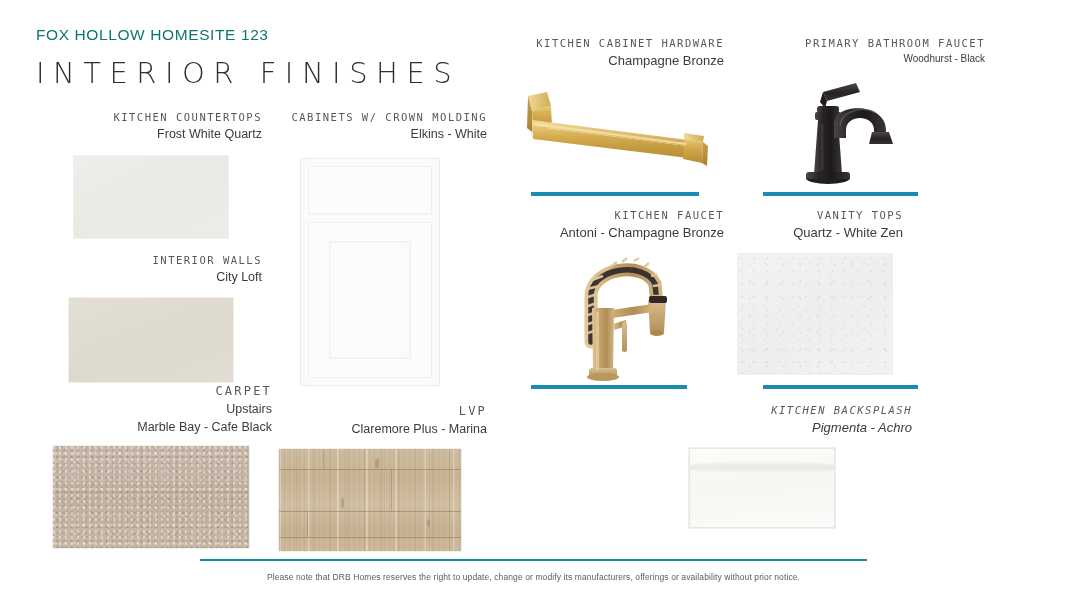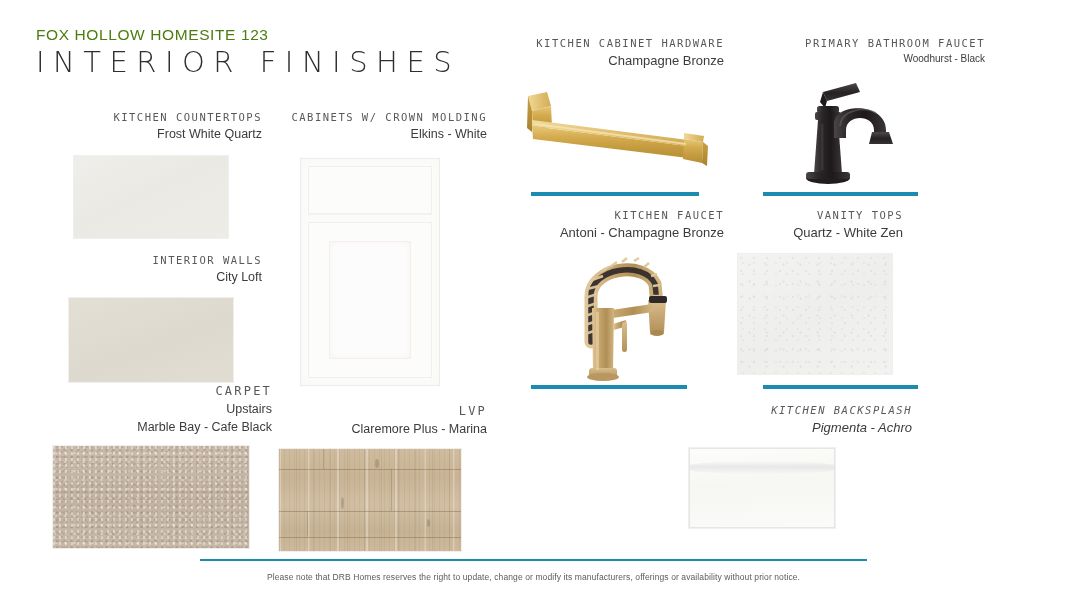--- a/index.html
+++ b/index.html
@@ -23,26 +23,26 @@
 
   
   .header {
     position: absolute;
     left: 36px;
     top: 26px;
   }
   .community {
     font-size: 15.5px;
     letter-spacing: 0.6px;
-    color: #4d7c0f;
+    color: #0f766e;
     font-weight: 400;
     white-space: nowrap;
   }
   .main-title {
-    margin-top: 1px;
+    margin-top: 12px;
     font-size: 29px;
     letter-spacing: 8.5px;
     font-weight: 300;
     color: #2f2f2f;
     white-space: nowrap;
     font-family: "DejaVu Sans", sans-serif;
   }
 
   
   .item { position: absolute; }

